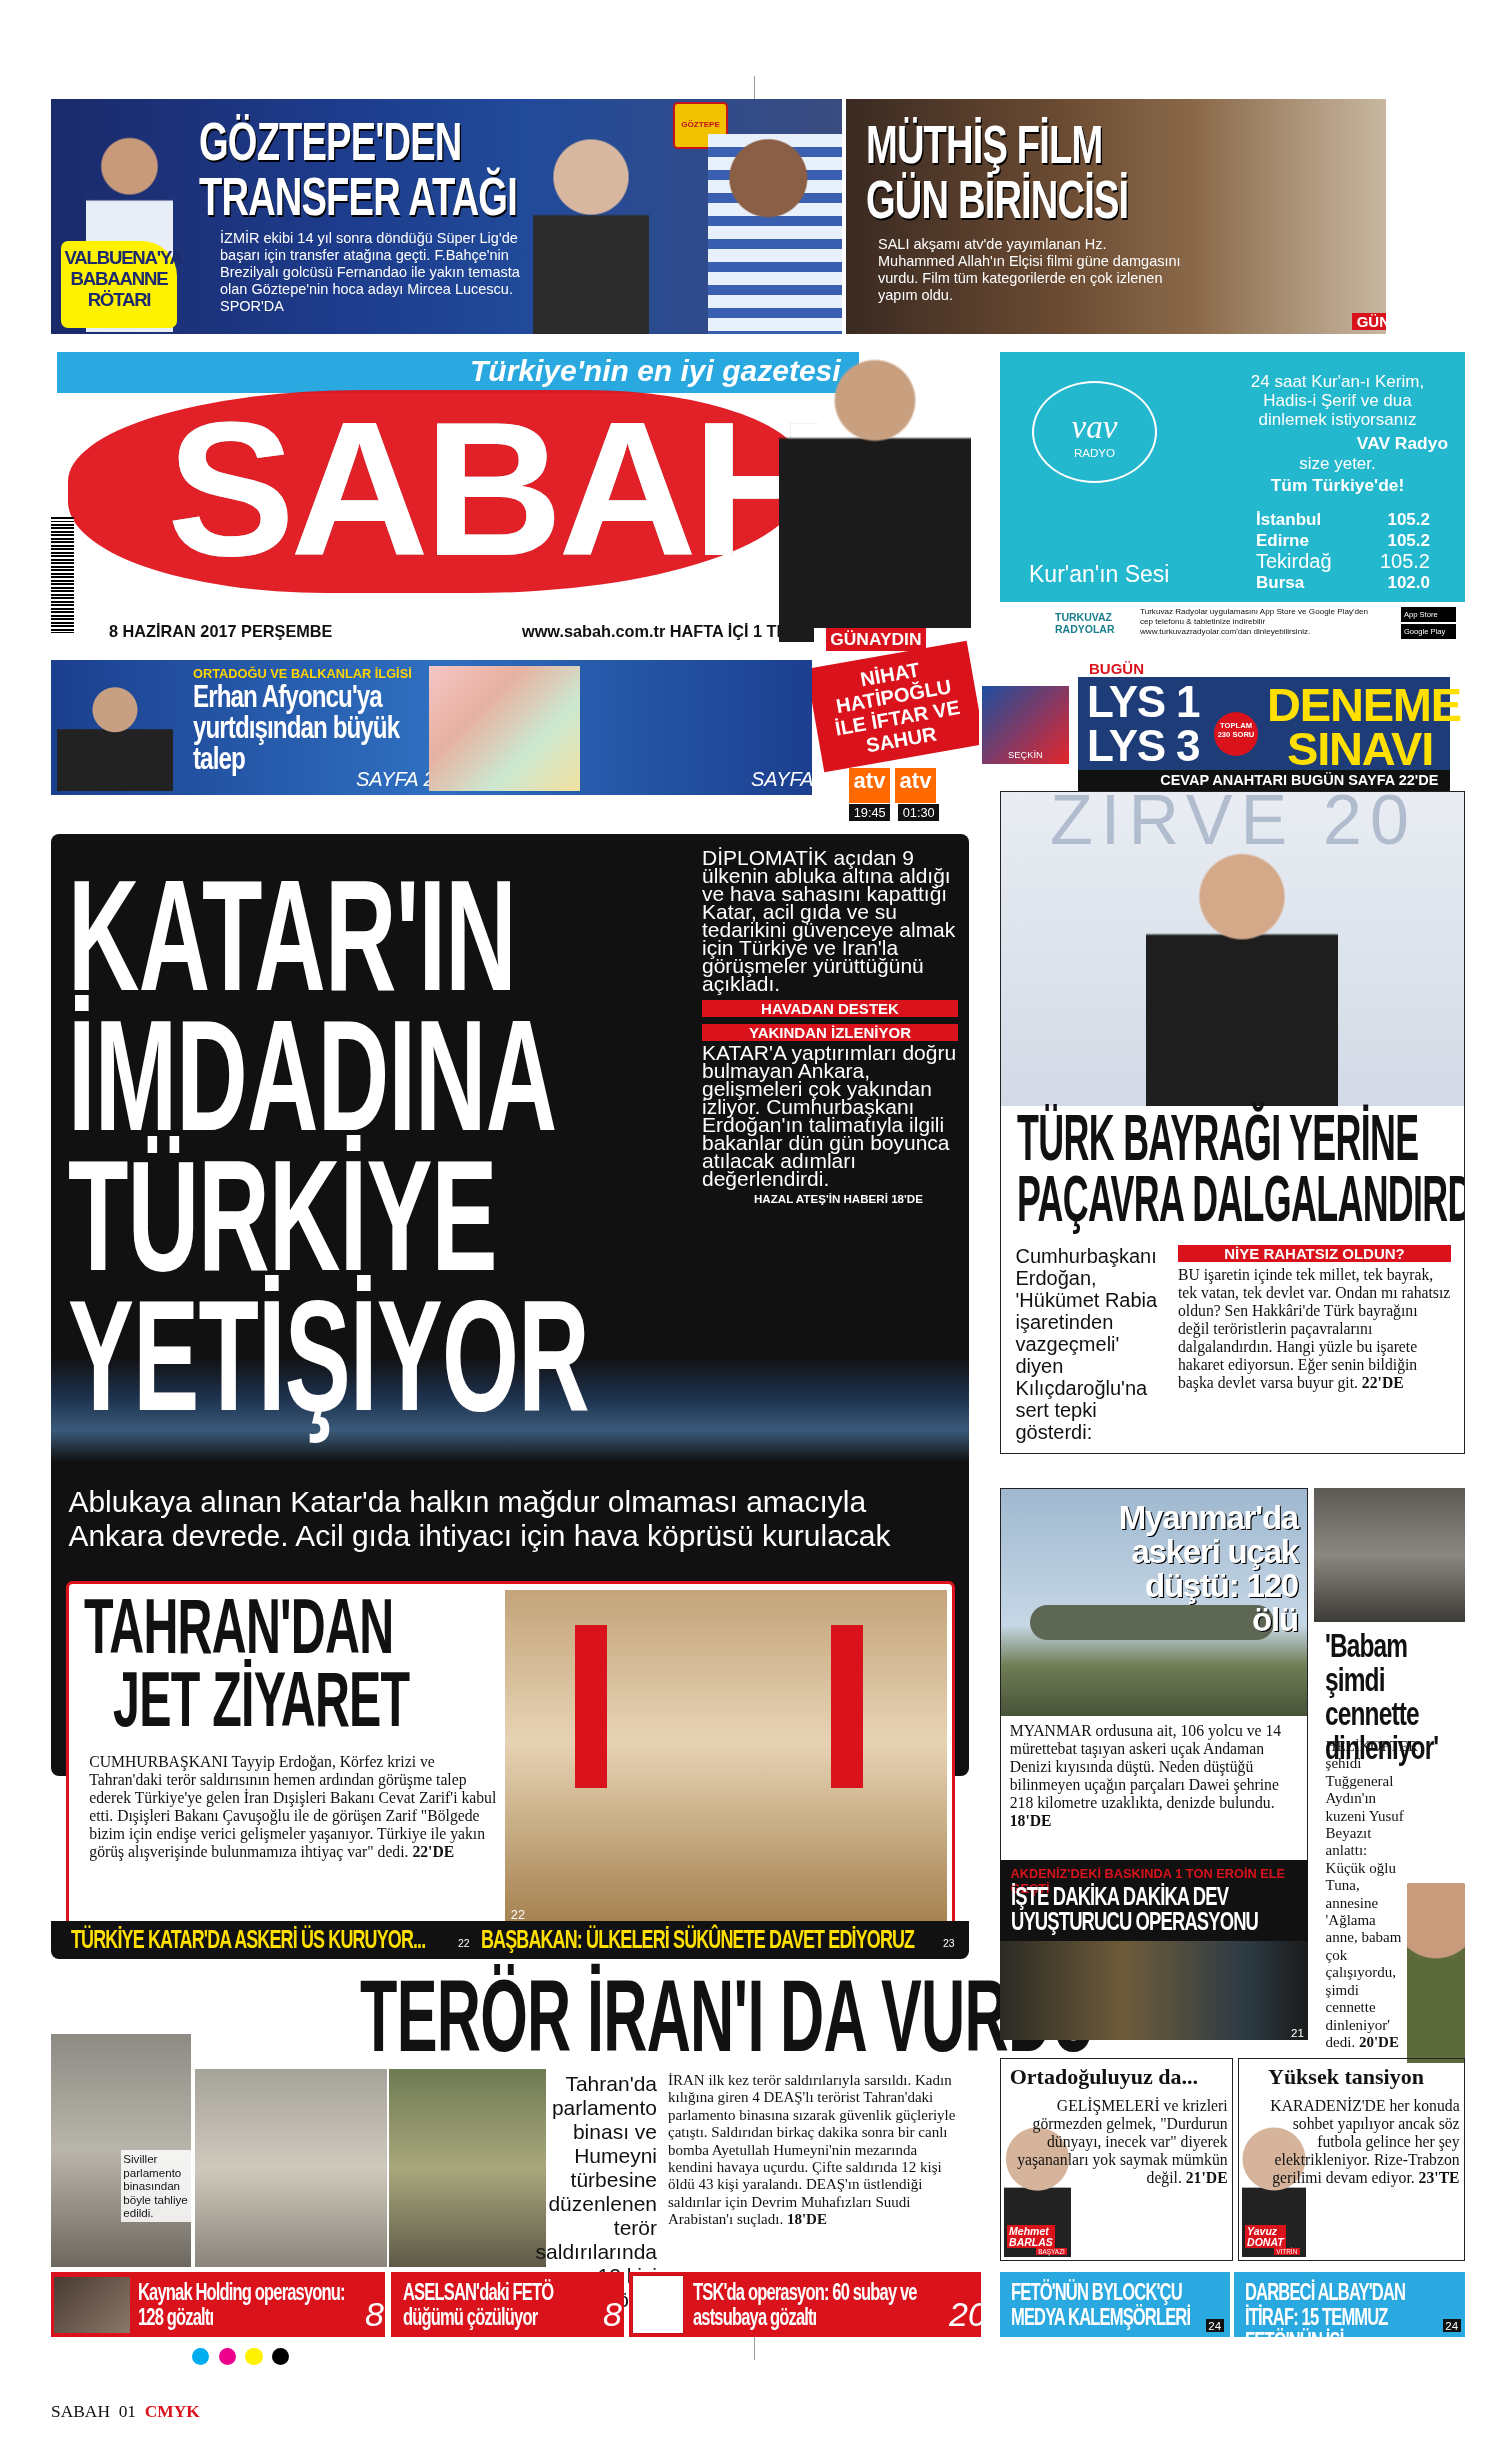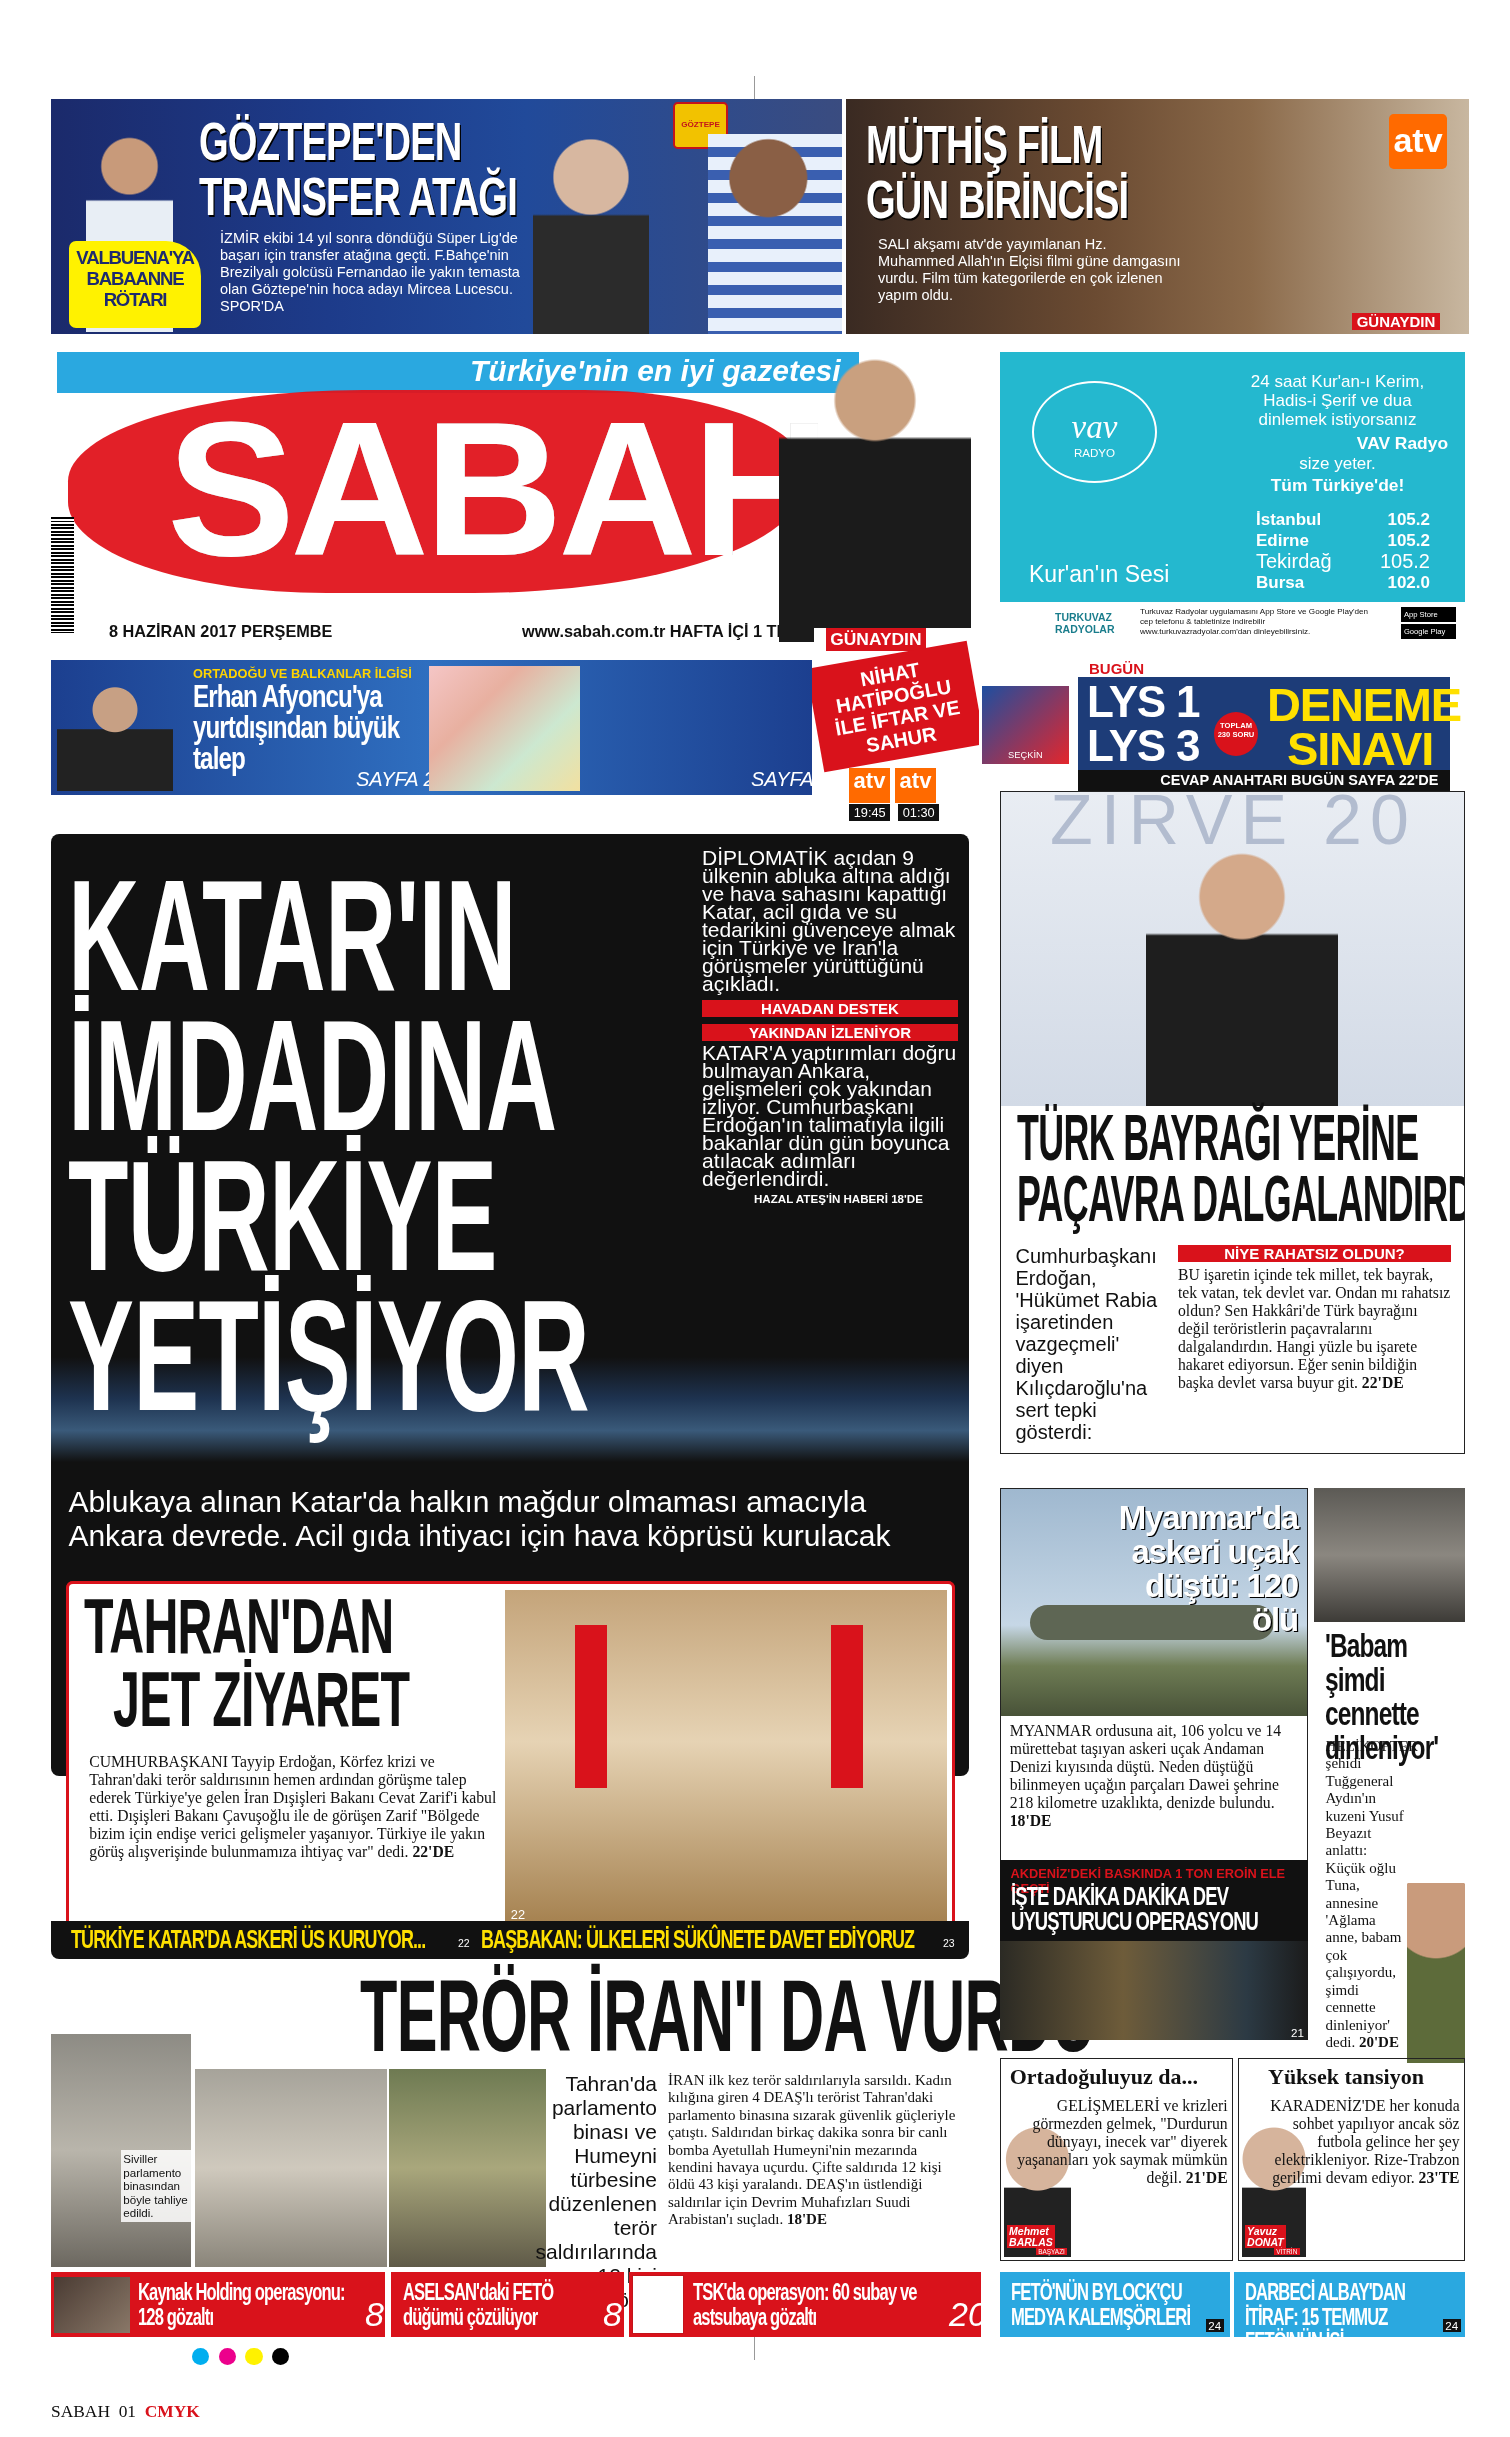--- a/index.html
+++ b/index.html
@@ -10,32 +10,32 @@
 .hdr-red{background:#d9121b;color:#fff;font-weight:bold;text-align:center}
 p.body{font-size:21px;line-height:18px}
 .photo{background:linear-gradient(135deg,#7a6a5a,#b0a090 40%,#56483c)}
 .tick{font-size:12.8px;color:#fff;background:#111;display:inline-block;padding:1.2px 4.7px}
 </style>
 </head>
 <body>
 
 <div class="abs" style="left:51px;top:99px;width:791px;height:235px;background:linear-gradient(90deg,#1b2a6b 0%,#1d3b8a 35%,#214a9a 60%,#3a4c80 100%);overflow:hidden">
   <div class="abs" style="left:35px;top:11.6px;width:87px;height:221px;background:radial-gradient(circle at 50% 25%,#c89a7a 0 16%,transparent 17%),linear-gradient(180deg,transparent 40%,#e8eef5 41%)"></div>
-  <div class="abs" style="left:18px;top:142px;width:132px;height:87px;background:#fff200;border-radius:7px 35px 7px 7px;padding:5.8px 3.5px;text-align:center">
+  <div class="abs" style="left:10px;top:142px;width:116px;height:87px;background:#fff200;border-radius:7px 35px 7px 7px;padding:5.8px 3.5px;text-align:center">
     <div class="cond" style="color:#1d2a6e;font-size:18.6px;line-height:21px">VALBUENA'YA BABAANNE RÖTARI</div>
   </div>
   <div class="abs cond" style="left:148px;top:11.6px;font-size:53px;color:#fff;text-shadow:1.7px 1.7px 0 #000;transform:scaleX(0.72)">GÖZTEPE'DEN</div>
   <div class="abs cond" style="left:148px;top:67px;font-size:53px;color:#fff;text-shadow:1.7px 1.7px 0 #000;transform:scaleX(0.72)">TRANSFER ATAĞI</div>
   <div class="abs" style="left:169px;top:131px;width:308px;font-size:14.5px;line-height:17px;color:#fff">İZMİR ekibi 14 yıl sonra döndüğü Süper Lig'de başarı için transfer atağına geçti. F.Bahçe'nin Brezilyalı golcüsü Fernandao ile yakın temasta olan Göztepe'nin hoca adayı Mircea Lucescu. SPOR'DA</div>
   <div class="abs" style="left:482px;top:17.4px;width:116px;height:218px;background:radial-gradient(circle at 50% 28%,#d7b7a0 0 22%,transparent 23%),linear-gradient(180deg,transparent 45%,#2b2b2b 46%)"></div>
   <div class="abs" style="left:622px;top:2.9px;width:55px;height:47px;background:#f2c200;border:2.3px solid #c3141b;border-radius:4.7px;color:#c3141b;font-size:8.1px;font-weight:bold;text-align:center;padding-top:16.3px">GÖZTEPE</div>
   <div class="abs" style="left:657px;top:35px;width:134px;height:201px;background:radial-gradient(circle at 45% 22%,#8a5f45 0 22%,transparent 23%),repeating-linear-gradient(180deg,#e8f0fb 0 12.8px,#3a5fb0 12.8px 23px)"></div>
 </div>
 
-<div class="abs" style="left:846px;top:99px;width:623px;height:235px;background:linear-gradient(90deg,#3a2a22 0%,#6b4b32 40%,#8b6a4a 65%,#c8b7a0 100%);overflow:hidden">
+<div class="abs" style="left:846px;top:99px;width:540px;height:235px;background:linear-gradient(90deg,#3a2a22 0%,#6b4b32 40%,#8b6a4a 65%,#c8b7a0 100%);overflow:hidden">
   <div class="abs cond" style="left:20.3px;top:14.5px;font-size:53px;color:#fff;text-shadow:1.7px 1.7px 0 #000;transform:scaleX(0.72)">MÜTHİŞ FİLM</div>
   <div class="abs cond" style="left:20.3px;top:70px;font-size:53px;color:#fff;text-shadow:1.7px 1.7px 0 #000;transform:scaleX(0.72)">GÜN BİRİNCİSİ</div>
   <div class="abs" style="left:32px;top:137px;width:308px;font-size:14.5px;line-height:17px;color:#fff">SALI akşamı atv'de yayımlanan Hz. Muhammed Allah'ın Elçisi filmi güne damgasını vurdu. Film tüm kategorilerde en çok izlenen yapım oldu.</div>
   <div class="abs" style="left:543px;top:14.5px;width:58px;height:55px;background:#ff6a00;color:#fff;font-size:34px;font-weight:bold;text-align:center;line-height:52px;border-radius:4.7px">atv</div>
   <div class="abs" style="left:506px;top:214px;font-size:15px;color:#fff;font-weight:bold;background:#d9121b;padding:0 4.7px">GÜNAYDIN</div>
 </div>
 
 <div class="abs" style="left:51px;top:343px;width:814px;height:302px;overflow:hidden">
   <div class="abs" style="left:5.8px;top:8.7px;width:802px;height:41px;background:#2aa8e0"></div>
   <div class="abs" style="left:419px;top:10.5px;font-size:30px;color:#fff;font-weight:bold;font-style:italic">Türkiye'nin en iyi gazetesi</div>

